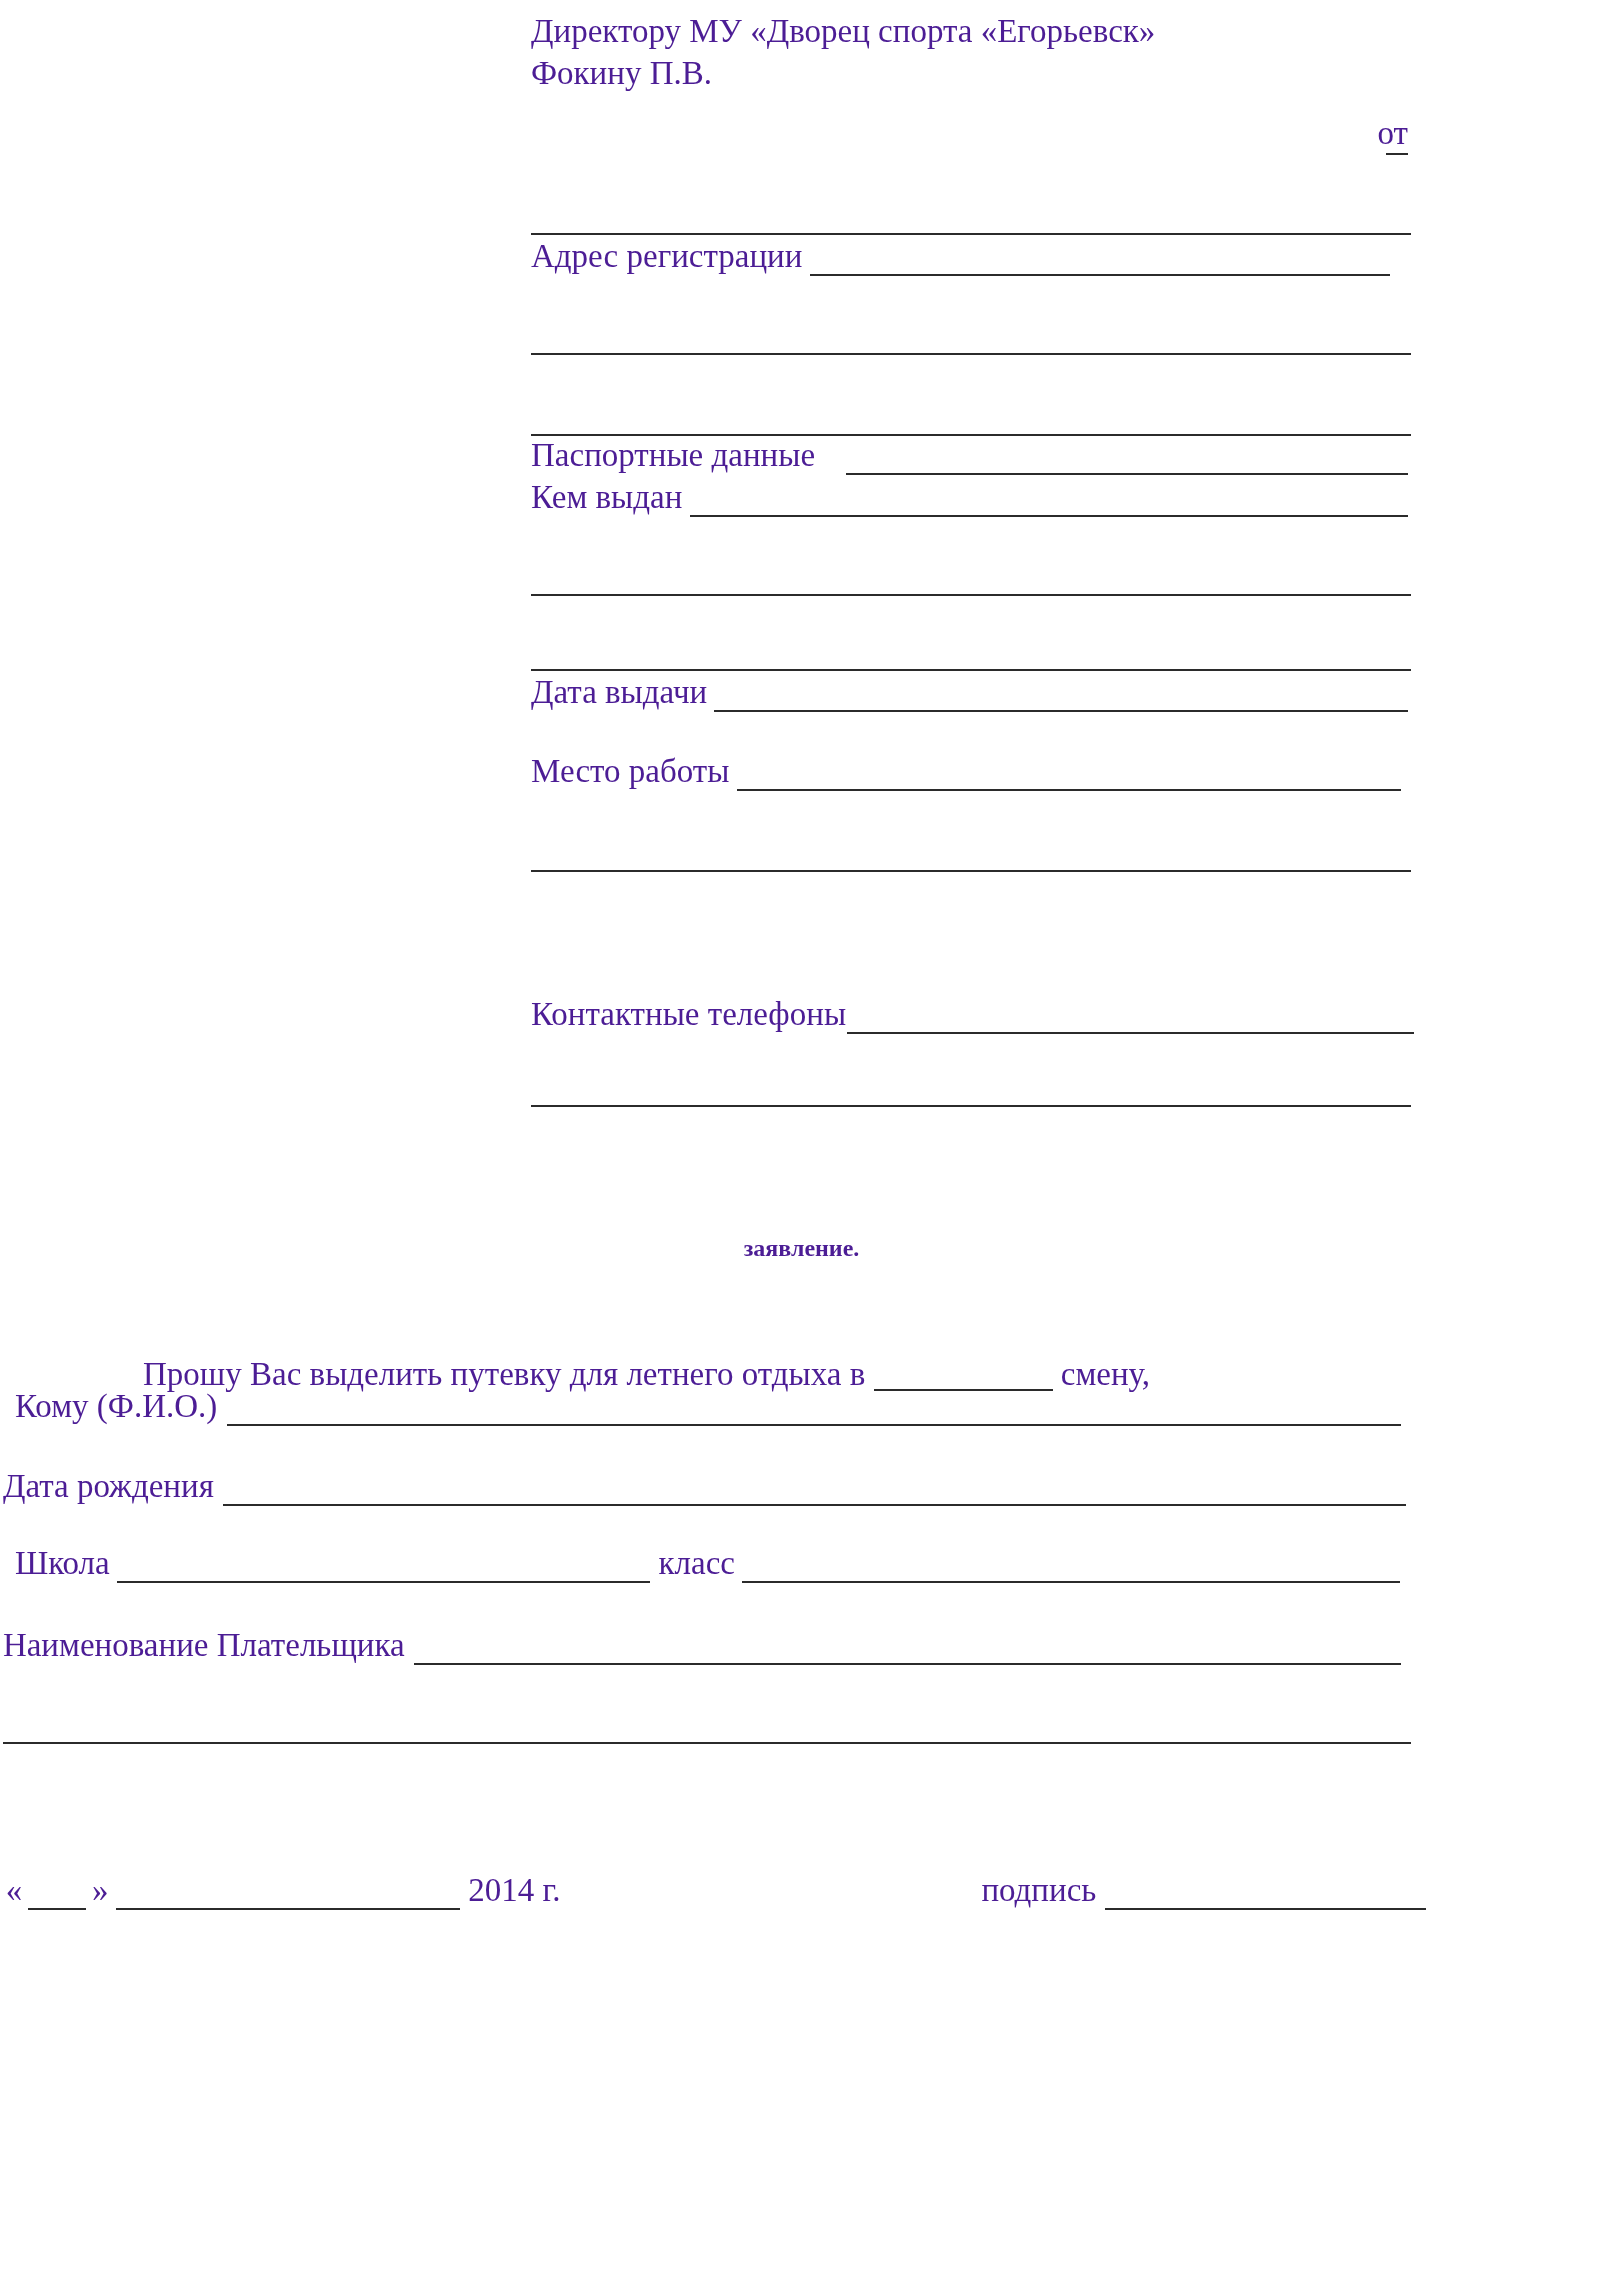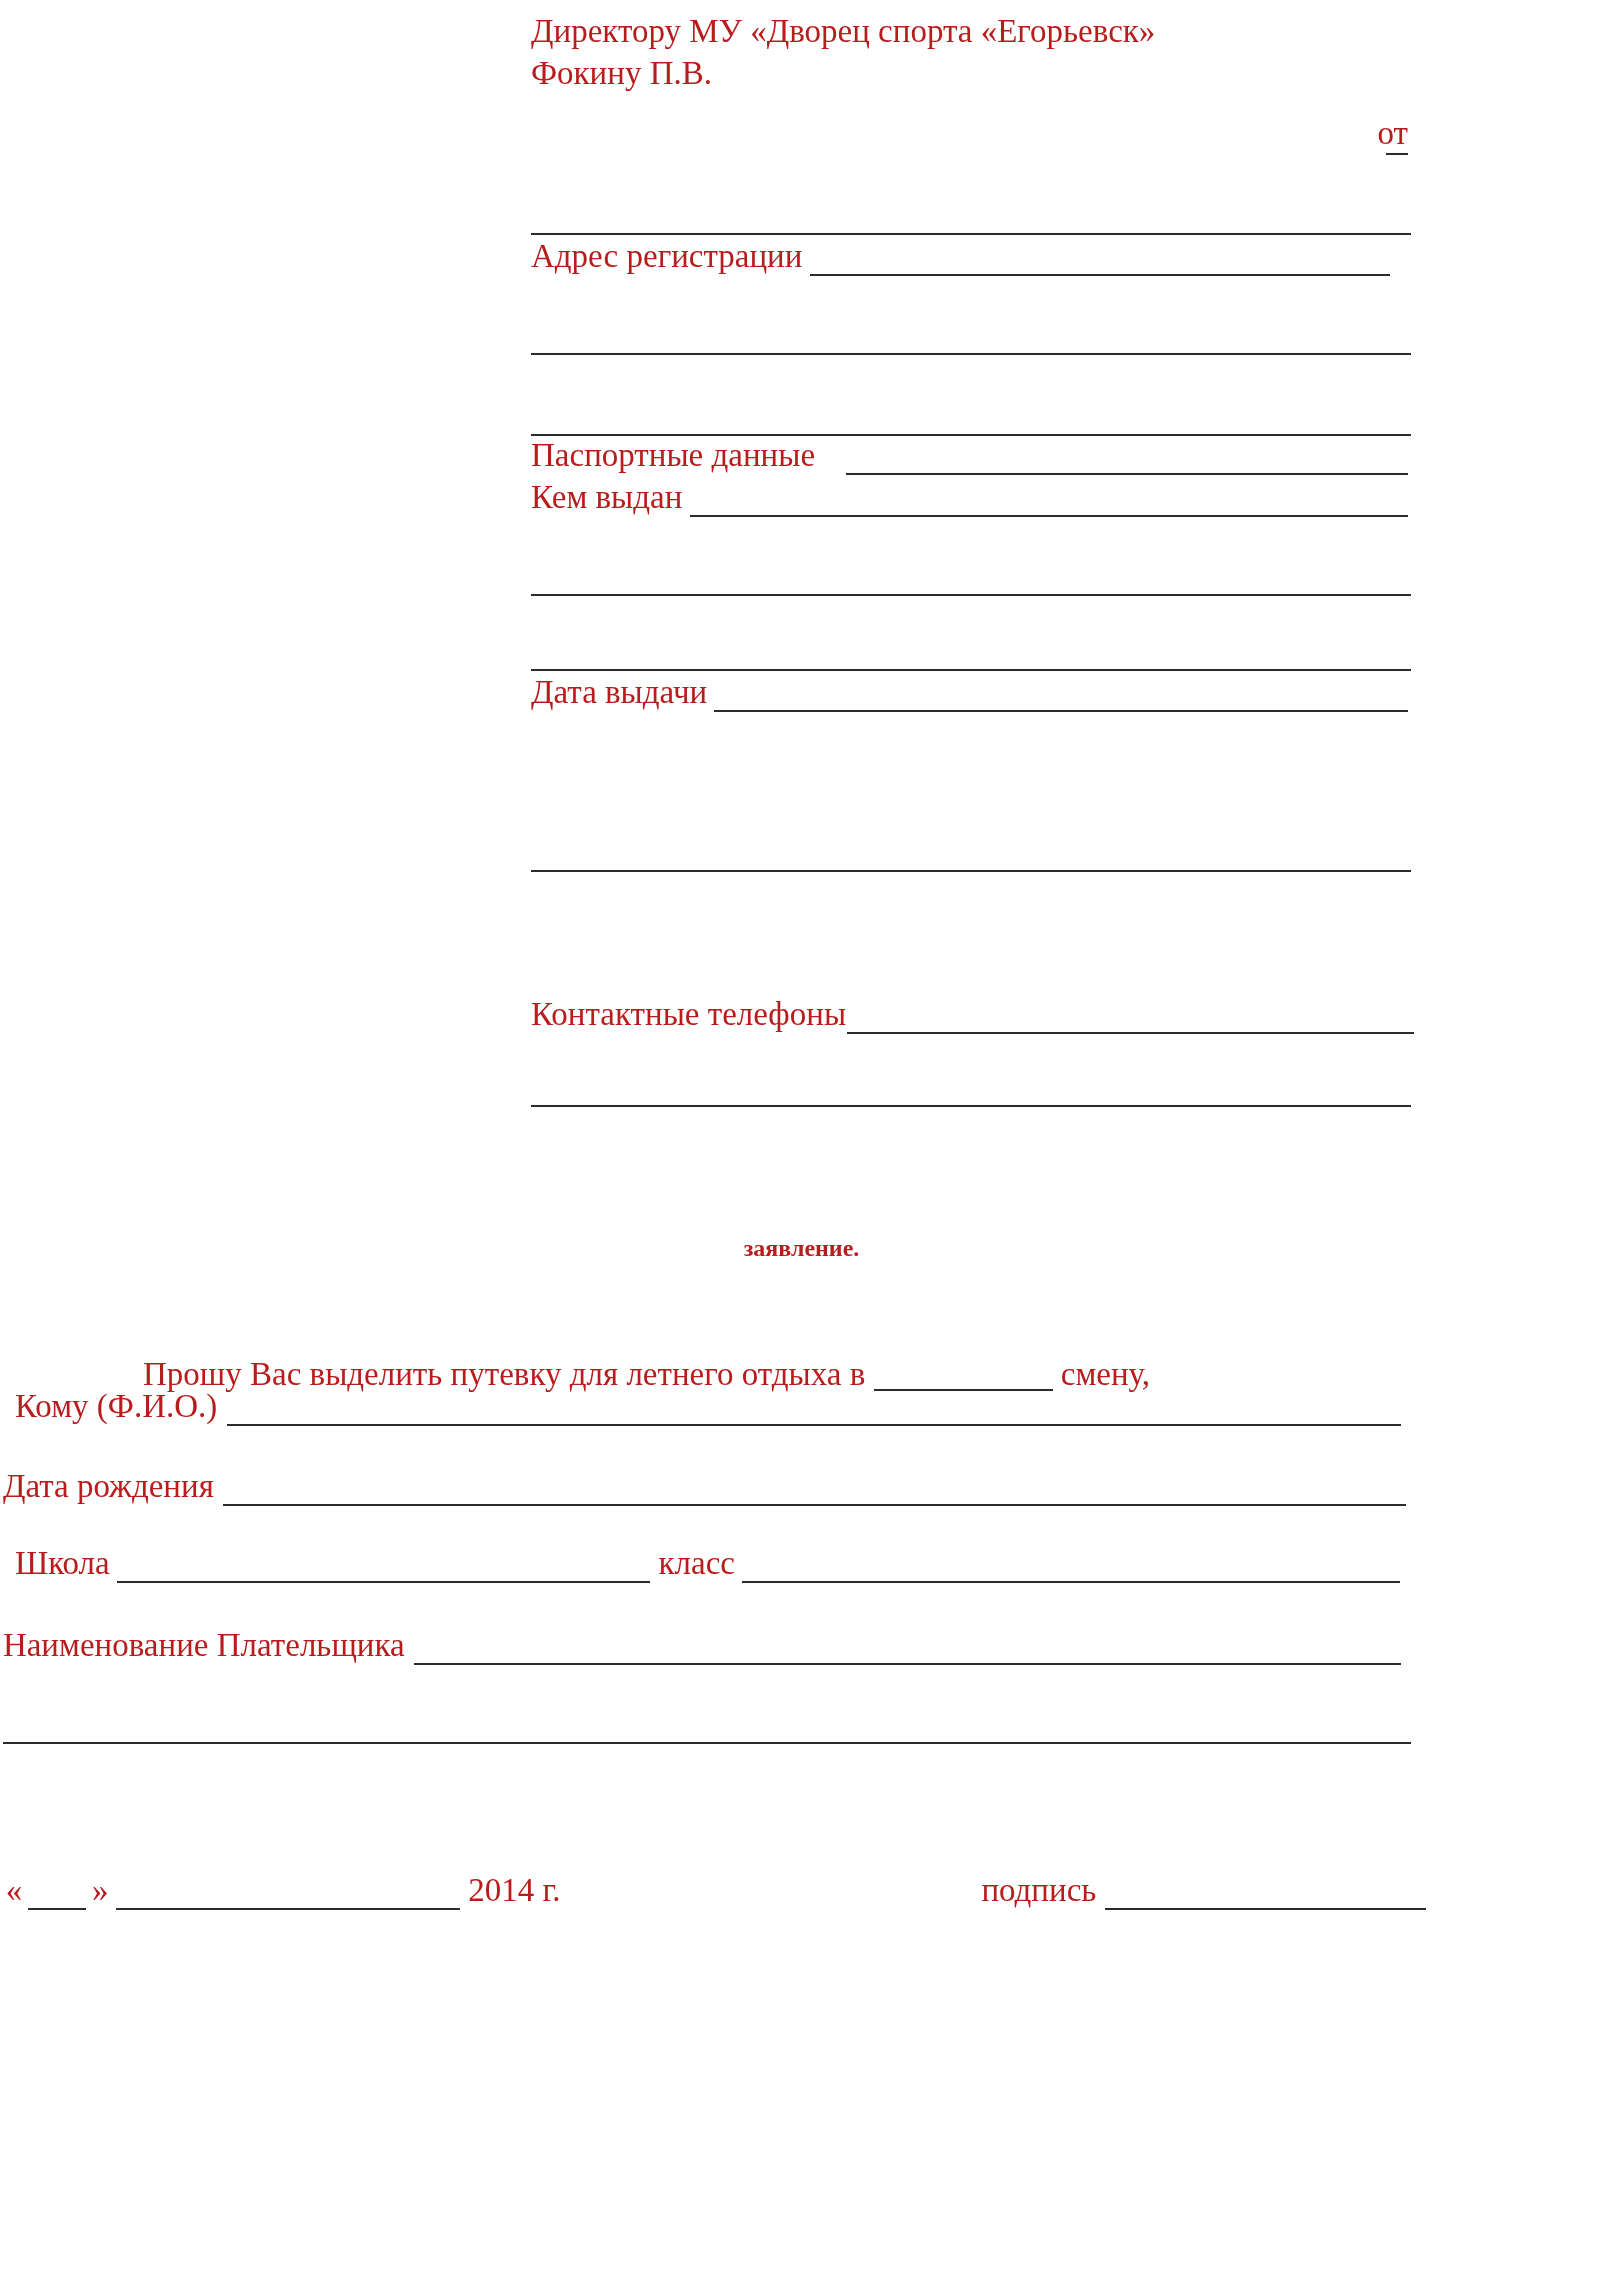--- a/index.html
+++ b/index.html
@@ -2,21 +2,21 @@
 <html style="font-size:11.5px"><head>
 <meta charset="utf-8">
 <style>
   html, body { margin: 0; padding: 0; background: #ffffff; }
   .page {
     position: relative;
     width: 1603px;
     height: 2295px;
     background: #ffffff;
     font-family: "Liberation Serif", "DejaVu Serif", serif;
-    color: #b91c1c;
+    color: #4c1d95;
     font-size: 33px;
     overflow: hidden;
   }
   .abs { position: absolute; }
   .row {
     position: absolute;
     display: flex;
     align-items: flex-end;
     line-height: 40px;
     white-space: pre;
@@ -100,20 +100,24 @@
   </div>
 
   <div class="hr" style="top:594px; left:531px; right:192px;"></div>
   <div class="hr" style="top:669px; left:531px; right:192px;"></div>
 
   <div class="row" style="top:672px; left:531px; right:195px;">
     <span>Дата выдачи</span>
     <div class="fill"></div>
   </div>
 
+  <div class="row" style="top:751px; left:531px; right:202px;">
+    <span>Место работы</span>
+    <div class="fill"></div>
+  </div>
 
   <div class="hr" style="top:870px; left:531px; right:192px;"></div>
 
 
   <div class="row" style="top:986px; left:531px; right:189px;margin-top:8px;">
     <span>Контактные телефоны</span>
     <div class="fill tight"></div>
   </div>
 
   <div class="hr" style="top:1105px; left:531px; right:192px;"></div>

